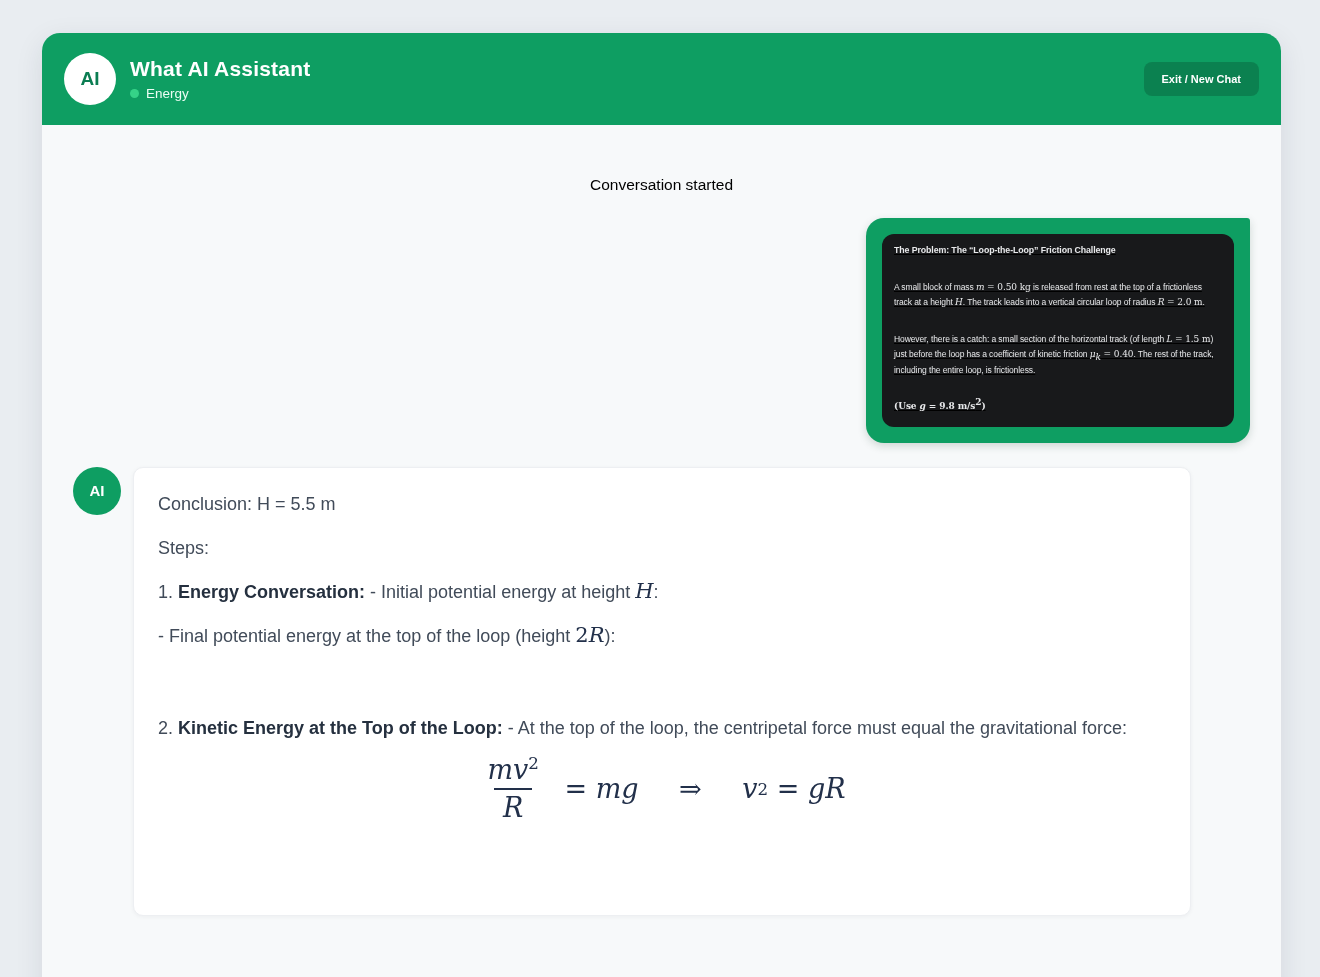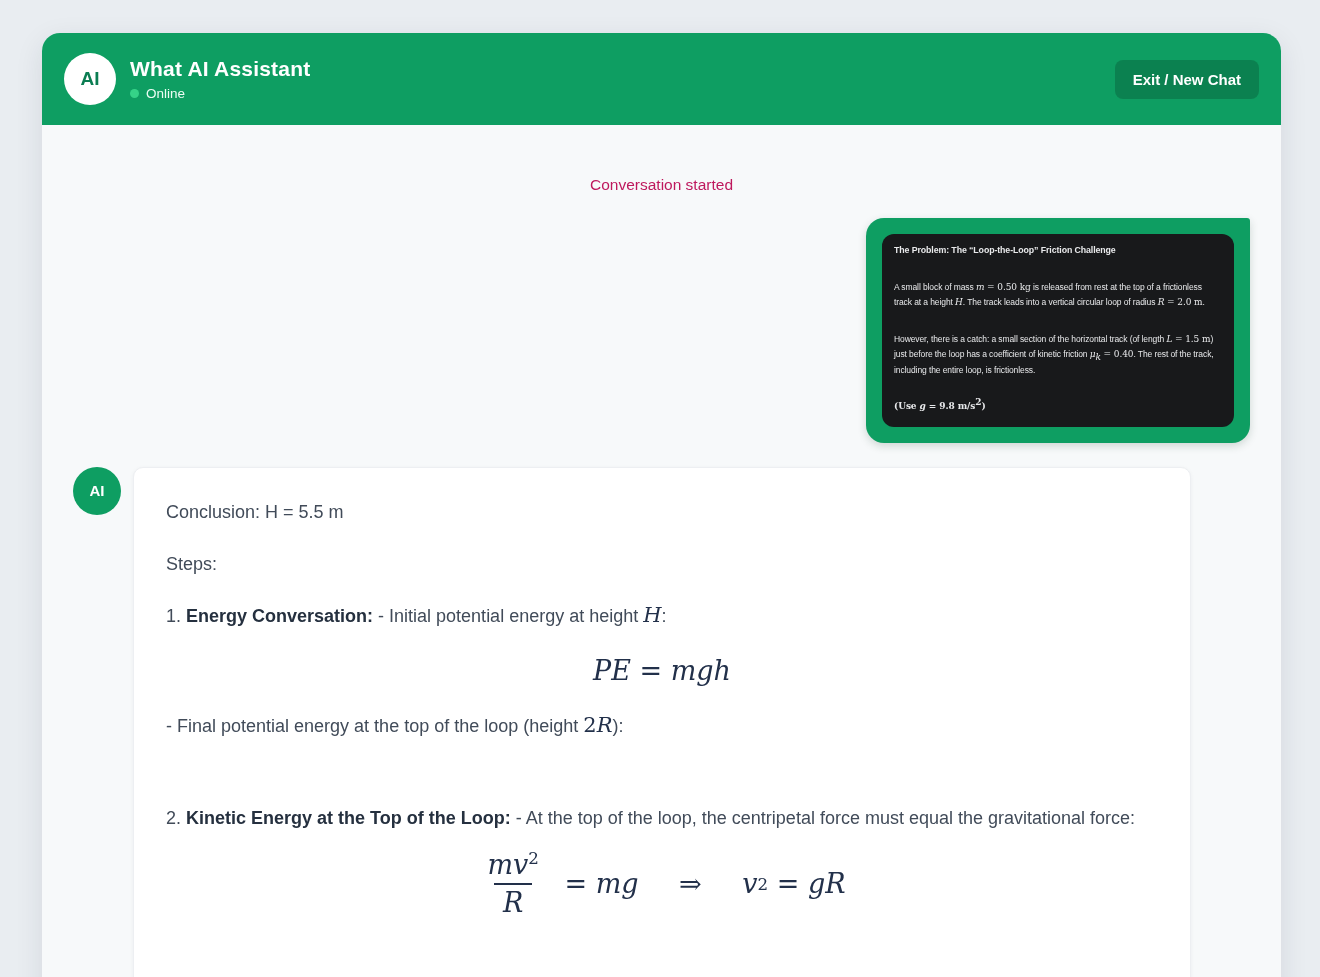--- a/index.html
+++ b/index.html
@@ -50,38 +50,39 @@
   }
   .status-dot{
     width:9px;height:9px;border-radius:50%;background:var(--dot);
     display:inline-block;
   }
   .exit-btn{
     margin-left:auto;
     background:rgba(0,0,0,.18);
     border:none;border-radius:8px;
     color:#ffffff;font-family:inherit;
-    font-size:15px;font-weight:600;
+    font-size:11px;font-weight:600;
     padding:11px 18px;
     cursor:pointer;
   }
   
   .chat{
     padding:0 31px;
   }
   .divider{
     text-align:center;
     padding-top:51px;
-    color:#be185d;
+    color:#000000;
     font-size:15.5px;
   }
   
   .user-row{
     display:flex;justify-content:flex-end;
     margin-top:24px;
+    text-decoration:underline;
   }
   .user-bubble{
     width:384px;
     background:var(--accent);
     border-radius:18px;
     border-top-right-radius:3px;
     padding:16px;
     box-shadow:0 3px 8px rgba(20,60,40,.18);
   }
   .problem-card{
@@ -117,21 +118,21 @@
     width:1058px;
     background:#ffffff;
     border:1px solid #edeff2;
     border-radius:10px;
     box-shadow:0 1px 4px rgba(30,40,60,.05);
     padding:12px 20px 80px;
     color:#414b59;
     font-size:18px;
     line-height:40px;
   }
-  .ai-line{margin:12px;}
+  .ai-line{margin:4px;}
   .ai-line.gap{margin-top:52px;}
   .s-b{font-weight:700;color:#25303f;}
   .s-mi{font-family:"DejaVu Serif",serif;font-style:italic;}
   .s-m{font-family:"DejaVu Serif",serif;}
   .s-sup{font-family:"DejaVu Serif",serif;font-size:.62em;vertical-align:super;font-style:normal;line-height:0;}
   .s-sub{font-family:"DejaVu Serif",serif;font-size:.68em;vertical-align:sub;font-style:italic;line-height:0;}
   .ai-line .s-mi,.ai-line .s-m{font-size:21px;color:var(--math);line-height:0;}
   .math-line{
     text-align:center;
     font-size:27px;
@@ -157,21 +158,21 @@
 
 <div class="app">
   <div class="chat-header">
     <div class="header-avatar">
       <span>AI</span>
     </div>
     <div class="header-text">
       <div class="header-title">What AI Assistant</div>
       <div class="header-status">
         <span class="status-dot"></span>
-        <span>Online</span>
+        <span>Energy</span>
       </div>
     </div>
     <button class="exit-btn">Exit / New Chat</button>
   </div>
 
   <div class="chat">
     <div class="divider">Conversation started</div>
 
     <div class="user-row">
       <div class="user-bubble">
@@ -186,21 +187,20 @@
 
     <div class="ai-row">
       <div class="ai-avatar">
         <span>AI</span>
       </div>
       <div class="ai-card">
         <div>
             <p class="ai-line"><span class="s-n">Conclusion: H = 5.5 m</span></p>
             <p class="ai-line"><span class="s-n">Steps:</span></p>
             <p class="ai-line"><span class="s-n">1. </span><span class="s-b">Energy Conversation:</span><span class="s-n"> - Initial potential energy at height </span><span class="s-mi">H</span><span class="s-n">:</span></p>
-            <div class="math-line"><span class="s-mi">PE</span><span class="s-m"> = </span><span class="s-mi">mgh</span></div>
             <p class="ai-line"><span class="s-n">- Final potential energy at the top of the loop (height </span><span class="s-m">2</span><span class="s-mi">R</span><span class="s-n">):</span></p>
             <p class="ai-line gap"><span class="s-n">2. </span><span class="s-b">Kinetic Energy at the Top of the Loop:</span><span class="s-n"> - At the top of the loop, the centripetal force must equal the gravitational force:</span></p>
             <div class="math-line frac-row">
               <span class="frac"><span class="num"><span class="s-mi">mv</span><span class="s-sup">2</span></span><span class="den"><span class="s-mi">R</span></span></span>
               <span class="s-m"> = </span>
               <span class="s-mi">mg</span>
               <span class="s-m">  ⇒  </span>
               <span class="s-mi">v</span>
               <span class="s-sup">2</span>
               <span class="s-m"> = </span>

